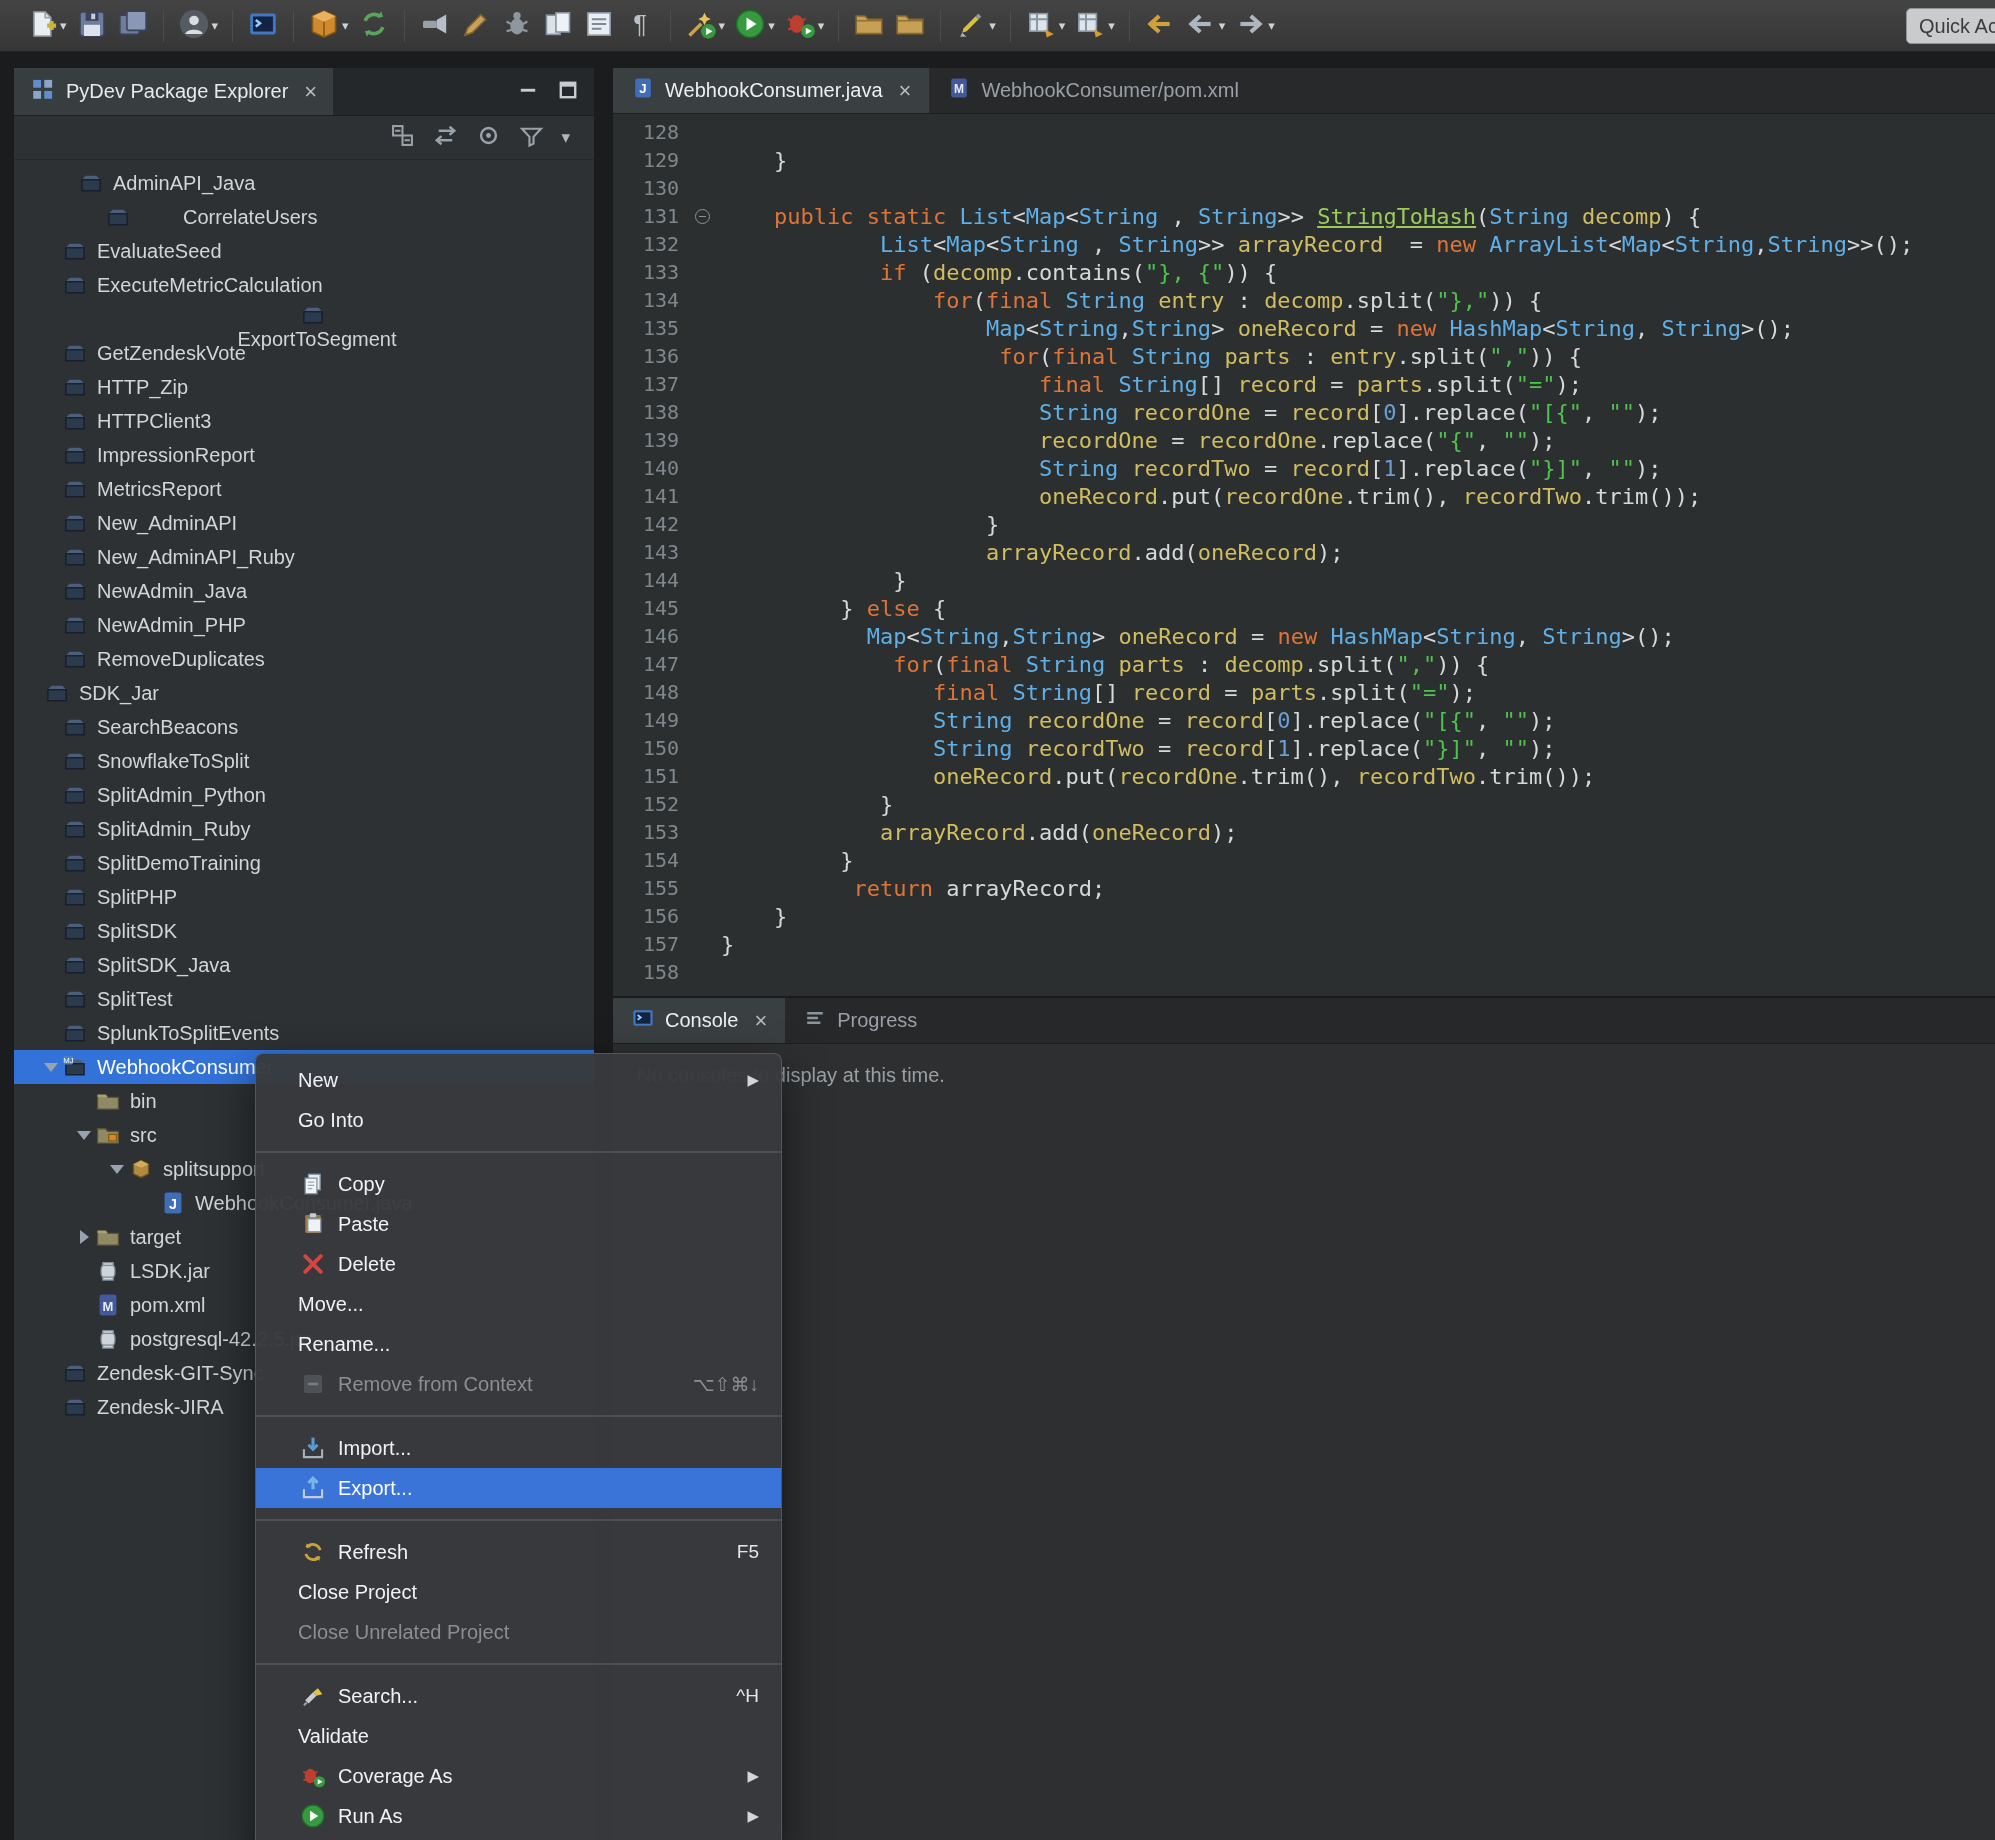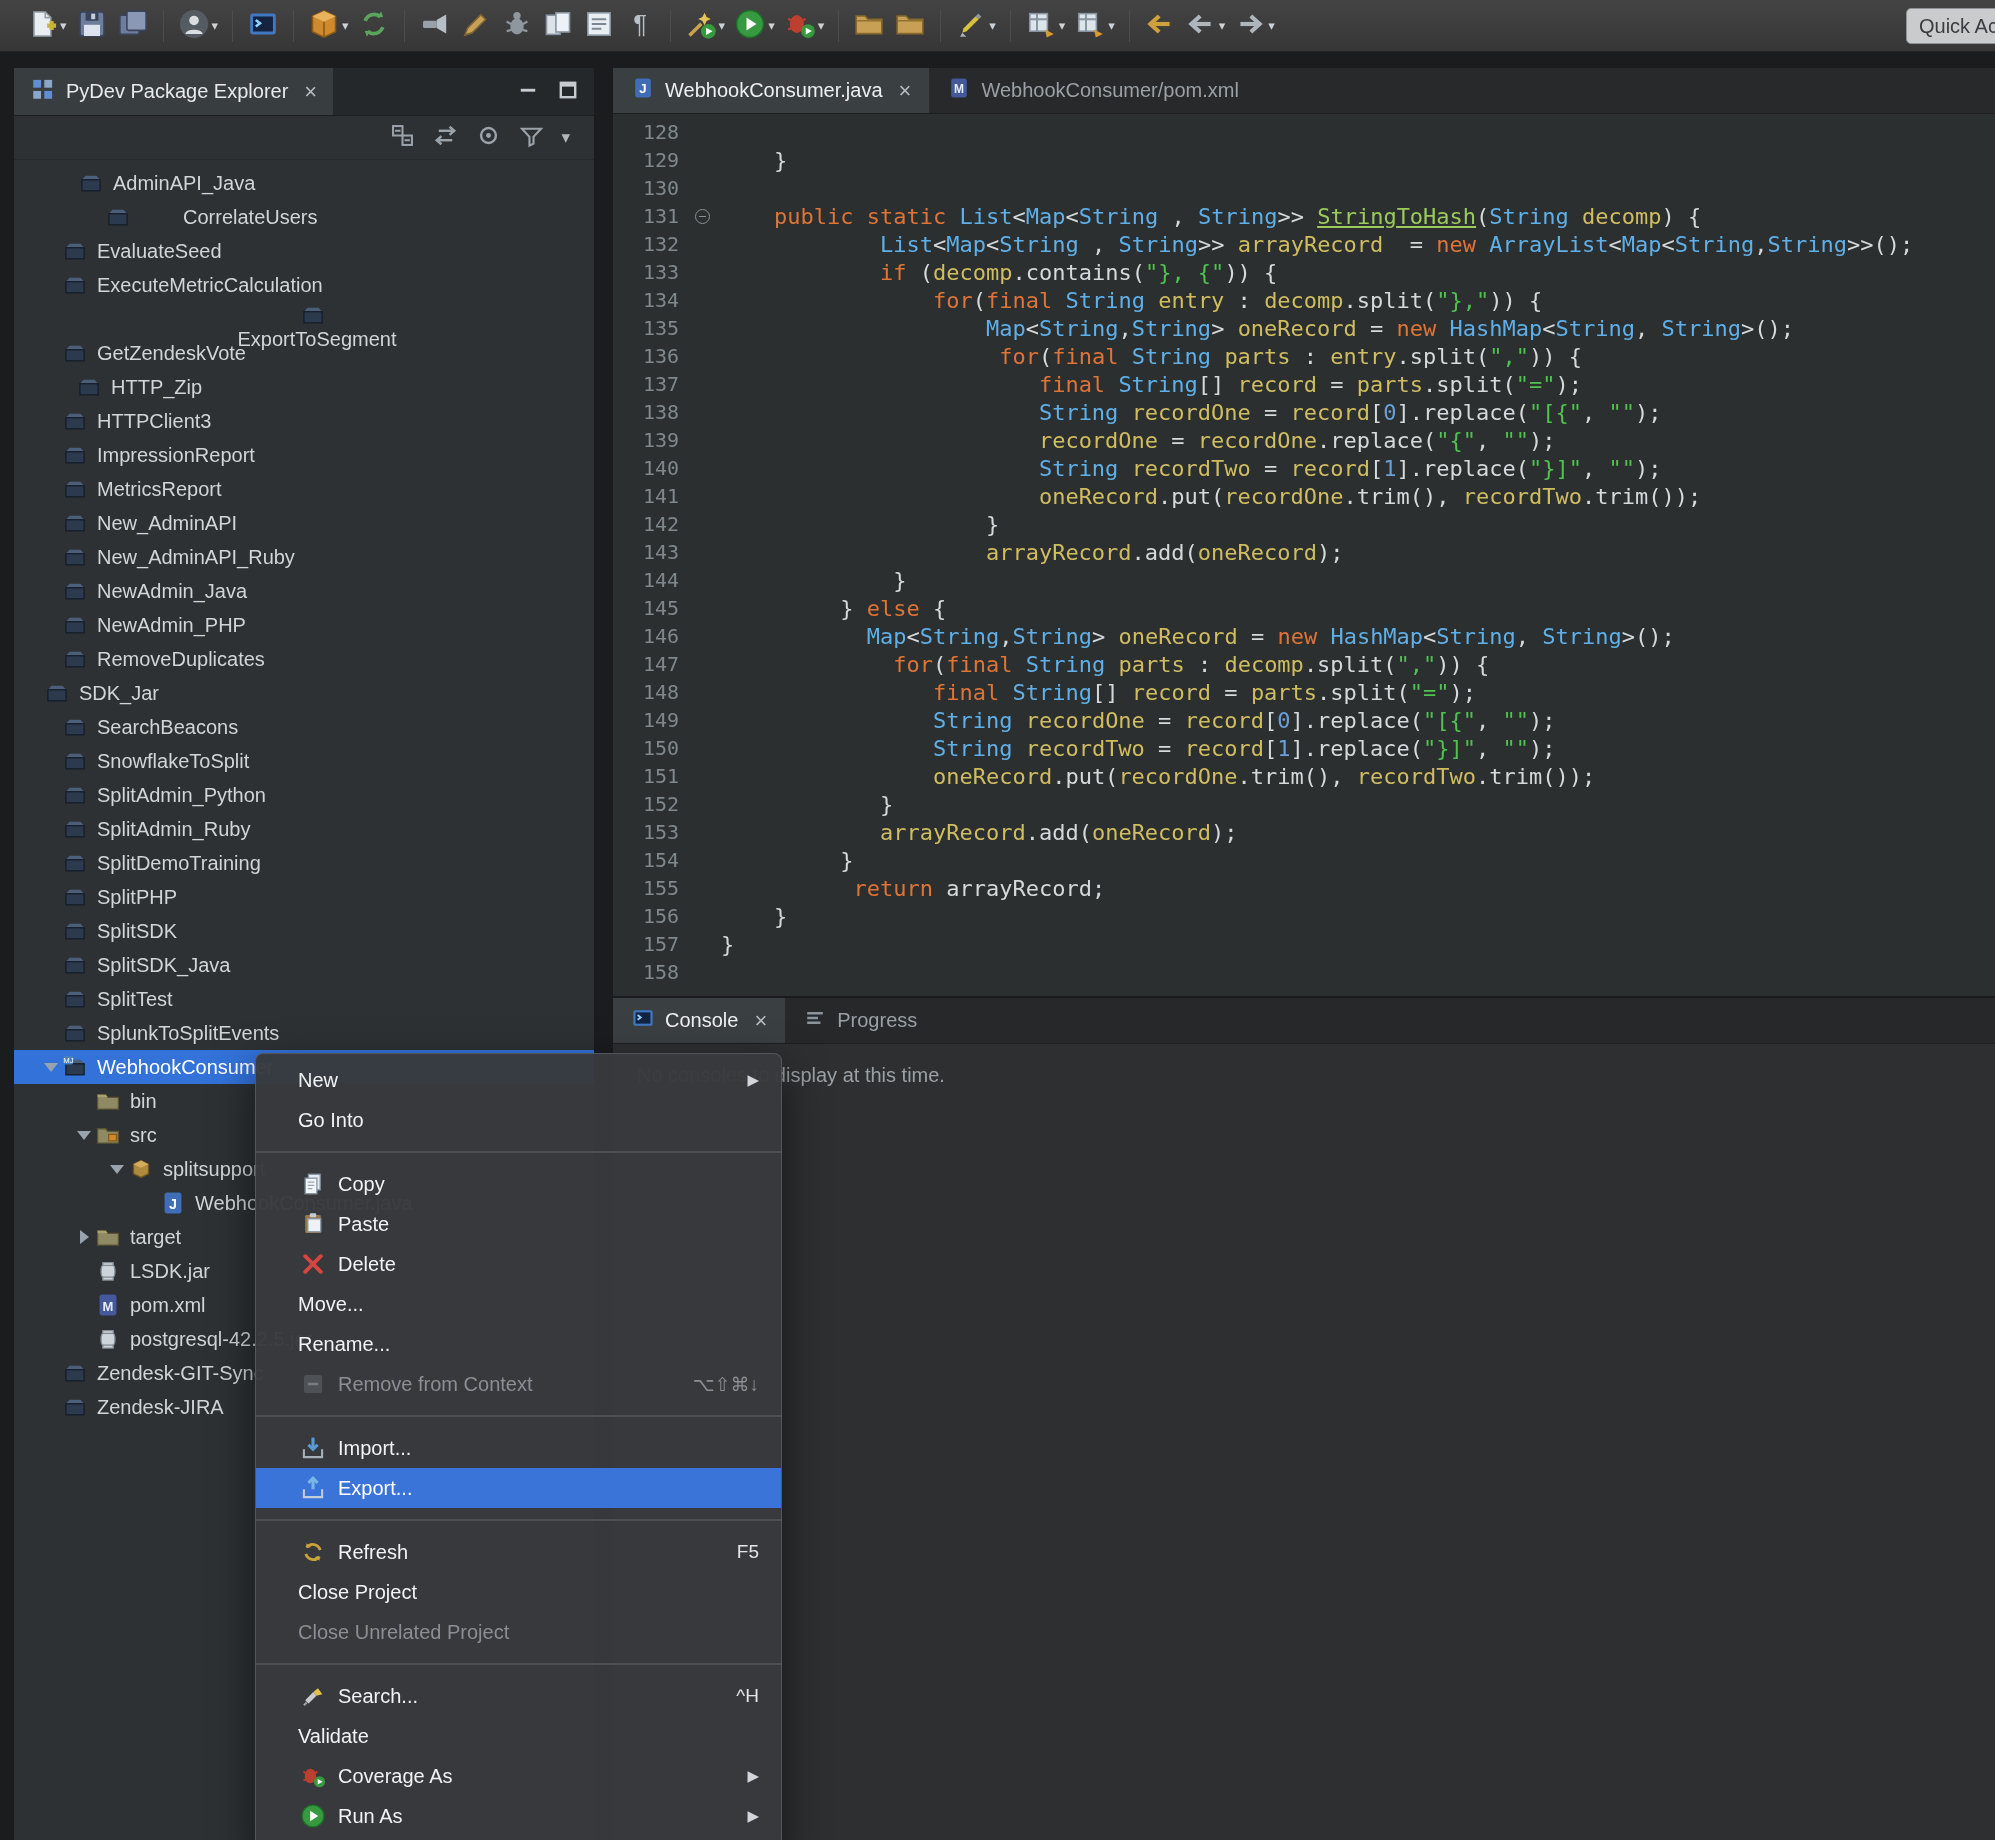--- a/index.html
+++ b/index.html
@@ -383,21 +383,21 @@
         <div class="trow" style="padding-left: 26px;">
           <span class="arrow"></span>
           <span class="ticon">
             <svg viewBox="0 0 20 20" width="26" height="26">
               <path d="M3 7.5l2.8-3h8.4l2.8 3z" fill="#4c5f7a"></path>
               <rect x="3" y="7.5" width="14" height="8.5" fill="#2c3a4e" stroke="#141d28"></rect>
             </svg>
           </span>
           <span>GetZendeskVote</span>
         </div>
-        <div class="trow" style="padding-left: 40px;">
+        <div class="trow" style="padding-left: 26px;">
           <span class="arrow"></span>
           <span class="ticon">
             <svg viewBox="0 0 20 20" width="26" height="26">
               <path d="M3 7.5l2.8-3h8.4l2.8 3z" fill="#4c5f7a"></path>
               <rect x="3" y="7.5" width="14" height="8.5" fill="#2c3a4e" stroke="#141d28"></rect>
             </svg>
           </span>
           <span>HTTP_Zip</span>
         </div>
         <div class="trow" style="padding-left: 26px;">

